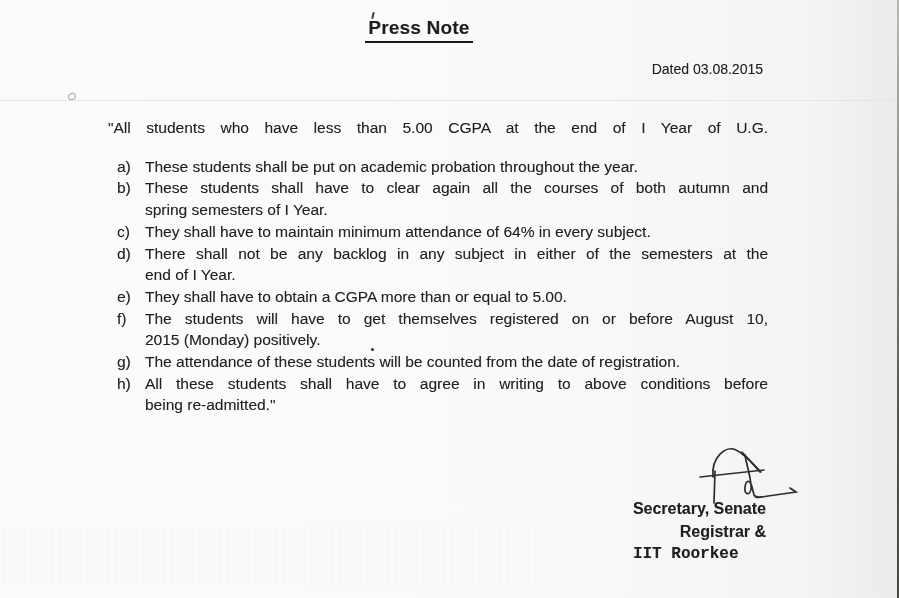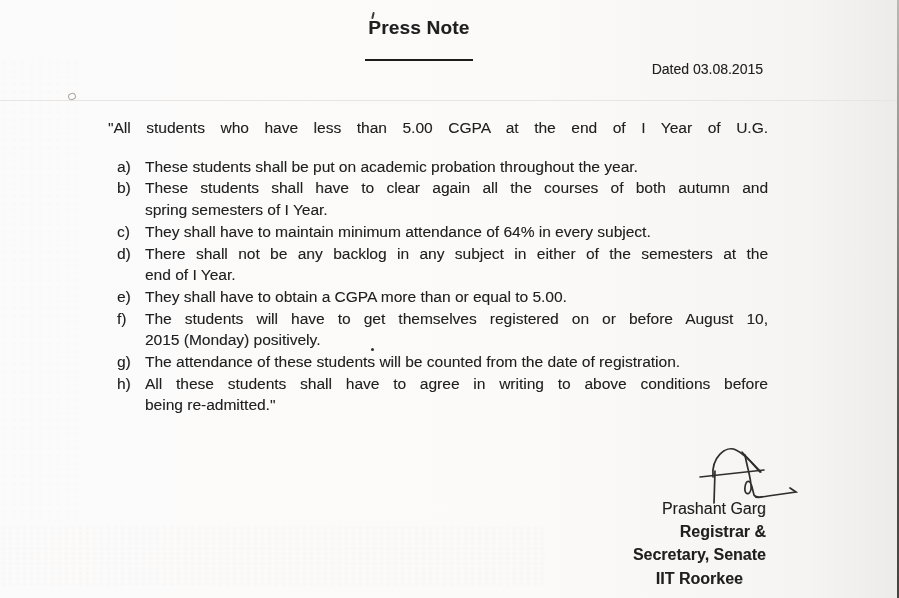--- a/index.html
+++ b/index.html
@@ -8,21 +8,21 @@
     font-family:"Liberation Sans","DejaVu Sans",sans-serif;
     color:#1f1f1f;
     background:linear-gradient(90deg,#fcfbfb 0%,#fbfaf9 60%,#f5f4f2 90%,#edecea 99%);
   }
   .ink{color:#1f1f1f; text-shadow:0.3px 0.3px 0.4px rgba(25,25,25,0.30);}
 
   
   .title-wrap{position:absolute;left:0;top:17px;width:838px;text-align:center;}
   .title{
     display:inline-block;font-size:19px;font-weight:700;letter-spacing:0.2px;
-    border-bottom:2px solid #1c1c1c;padding:0 3px 20px 3px;
+    border-bottom:2px solid #1c1c1c;padding:0 3px 2px 3px;
   }
   .title-tick{
     position:absolute;left:372px;top:12px;width:2px;height:7px;background:#3a3a3a;
     transform:rotate(14deg);border-radius:1px;
   }
 
   
   .dateline{position:absolute;top:61px;right:136px;font-size:14px;}
 
   
@@ -32,21 +32,21 @@
 
   .conditions{margin:17px 0 0 0;padding:0;list-style:none;}
   .cond{position:relative;padding-left:37px;}
   .cond .marker{position:absolute;left:9px;top:0;}
 
   
   .sig-scribble{position:absolute;left:690px;top:441px;width:115px;height:64px;}
   .sig-block{position:absolute;top:497px;right:133px;font-size:16px;line-height:23.2px;text-align:right;}
   .sig-name{font-weight:400;}
   .sig-role{font-weight:700;}
-  .sig-role.left{text-align:center;}
+  .sig-role.left{text-align:left;font-family:Liberation Mono, monospace;}
 
   
   .scan-hline{position:absolute;left:0;top:100px;width:899px;height:1px;background:#e6e5e3;}
   .scan-speck{position:absolute;left:68px;top:93px;width:6px;height:5px;border:1px solid #a9a7a3;border-radius:50%;transform:rotate(-20deg);}
   .scan-dot{position:absolute;left:371px;top:348px;width:3px;height:3px;background:#2d2d2d;border-radius:50%;}
   .scan-edge{position:absolute;right:0;top:0;width:2px;height:598px;
     background:linear-gradient(to bottom,#b9b8b3 0%,#8a8984 35%,#55544f 70%,#45443f 100%);}
   .scan-noise{position:absolute;left:0;top:526px;width:545px;height:60px;opacity:.45;filter:blur(1px);
     background-image:radial-gradient(rgba(128,126,119,.18) 1px,transparent 1.7px);
     background-size:7px 5px;}
@@ -119,17 +119,16 @@
 
 <svg class="sig-scribble" viewBox="0 0 115 64" fill="none" xmlns="http://www.w3.org/2000/svg">
   <path d="M23,36 C21,16 36,4 46,9 C55,13 62,22 70,31" stroke="#2e2e2e" stroke-width="1.7" stroke-linecap="round"></path>
   <path d="M10,36 L74,29" stroke="#2e2e2e" stroke-width="1.7" stroke-linecap="round"></path>
   <path d="M52,11 L71,31" stroke="#2e2e2e" stroke-width="1.5" stroke-linecap="round"></path>
   <path d="M25,30 L24,62" stroke="#2e2e2e" stroke-width="1.7" stroke-linecap="round"></path>
   <path d="M55,14 C57,26 62,40 61,48 C60,55 54,54 55,46 C56,39 60,38 62,46 L64,54 C66,58 72,56 78,55 L106,51 L100,47" stroke="#2e2e2e" stroke-width="1.7" stroke-linecap="round"></path>
 </svg>
 
 <div class="sig-block ink">
-  <div class="sig-name">Prashant Garg</div>
+  <div class="sig-role">Secretary, Senate</div>
   <div class="sig-role">Registrar &amp;</div>
-  <div class="sig-role">Secretary, Senate</div>
   <div class="sig-role left">IIT Roorkee</div>
 </div>
 
 </body></html>

